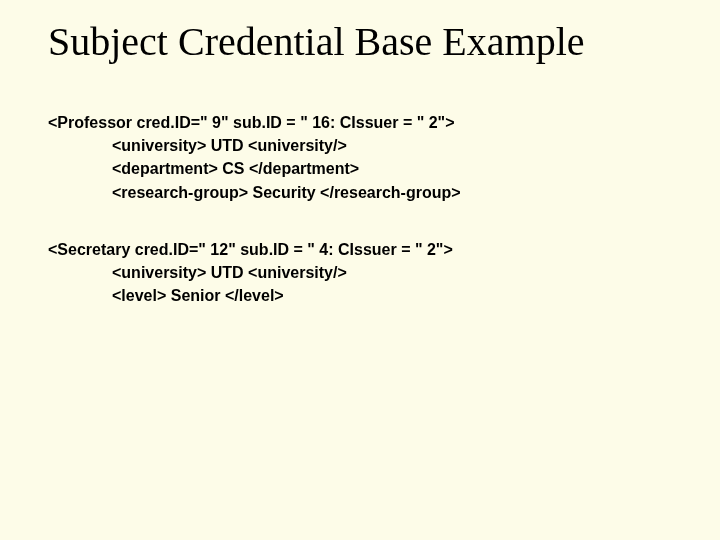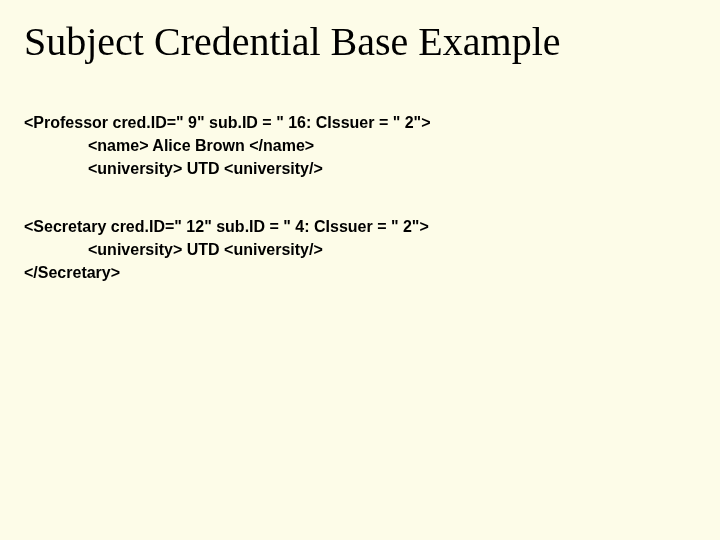--- a/index.html
+++ b/index.html
@@ -8,21 +8,21 @@
     width: 720px;
     height: 540px;
     background: #fdfce8;
     font-family: Arial, Helvetica, sans-serif;
     color: #000;
   }
   .slide {
     width: 720px;
     height: 440px;
     box-sizing: border-box;
-    padding: 18px 48px 0 24px;
+    padding: 18px 48px 0 48px;
   }
   .title {
     font-family: "Times New Roman", Times, serif;
     font-size: 40px;
     font-weight: 400;
     margin: 0 0 46px 0;
     white-space: nowrap;
   }
   .code-block {
     font-family: Arial, Helvetica, sans-serif;
@@ -36,22 +36,23 @@
   }
 </style>
 </head>
 <body>
 
 <div class="slide">
   <h1 class="title">Subject Credential Base Example</h1>
 
   <div class="code-block">
     <div>&lt;Professor cred.ID=" 9" sub.ID = " 16: CIssuer = " 2"&gt;</div>
-    <div class="indent">&lt;name&gt; Alice Brown &lt;/name&gt;</div>
     <div class="indent">&lt;university&gt; UTD &lt;university/&gt;</div>
+    <div class="indent">&lt;department&gt; CS &lt;/department&gt;</div>
+    <div class="indent">&lt;research-group&gt; Security &lt;/research-group&gt;</div>
   </div>
 
   <div class="code-block">
     <div>&lt;Secretary cred.ID=" 12" sub.ID = " 4: CIssuer = " 2"&gt;</div>
     <div class="indent">&lt;university&gt; UTD &lt;university/&gt;</div>
-    <div>&lt;/Secretary&gt;</div>
+    <div class="indent">&lt;level&gt; Senior &lt;/level&gt;</div>
   </div>
 </div>
 
 </body></html>

